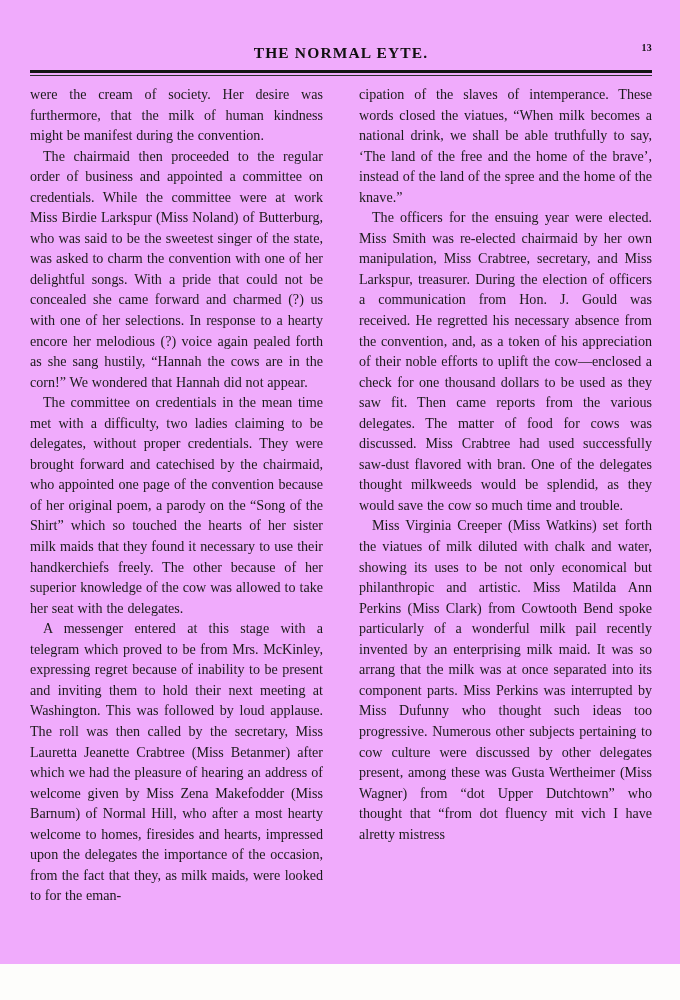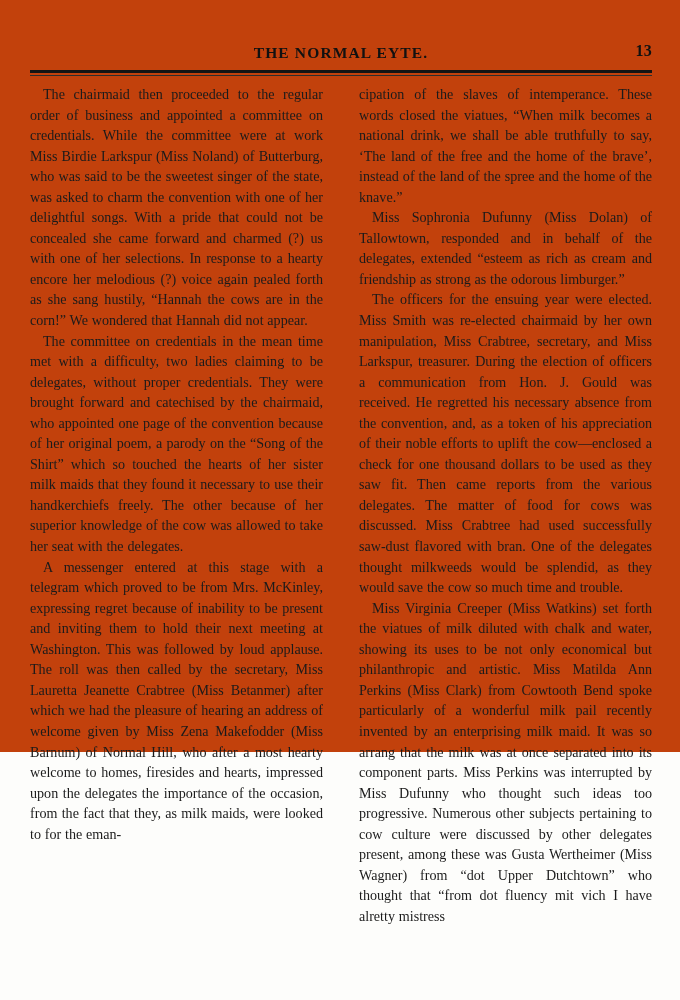--- a/index.html
+++ b/index.html
@@ -15,22 +15,22 @@
     color: #1b1b1b;
     overflow: hidden;
     position: relative;
   }
 
   .page {
     position: absolute;
     left: 0;
     top: 0;
     width: 680px;
-    height: 752px;
-    background: #c2410c;
+    height: 964px;
+    background: #f0abfc;
   }
 
   
   .masthead {
     position: absolute;
     left: 30px;
     top: 44px;
     width: 622px;
     height: 22px;
   }
@@ -43,21 +43,21 @@
     font-size: 15.5px;
     font-weight: bold;
     letter-spacing: 1.15px;
     color: #111;
     white-space: nowrap;
   }
   .masthead-folio {
     position: absolute;
     right: 0;
     top: -2px;
-    font-size: 16px;
+    font-size: 10px;
     font-weight: bold;
     color: #111;
     letter-spacing: 0.3px;
   }
 
   
   .rule-wrap {
     position: absolute;
     left: 30px;
     top: 70px;
@@ -123,27 +123,27 @@
   </div>
 
   <div class="rule-wrap">
     <div class="rule-thick"></div>
     <div class="rule-thin"></div>
   </div>
 
   <div class="columns">
 
     <div class="column">
+      <p class="noindent">were the cream of society. Her desire was furthermore, that the milk of human kindness might be manifest during the convention.</p>
       <p>The chairmaid then proceeded to the regular order of business and appointed a committee on credentials. While the committee were at work Miss Birdie Larkspur (Miss Noland) of Butterburg, who was said to be the sweetest singer of the state, was asked to charm the convention with one of her delightful songs. With a pride that could not be concealed she came forward and charmed (?) us with one of her selections. In response to a hearty encore her melodious (?) voice again pealed forth as she sang hustily, “Hannah the cows are in the corn!” We wondered that Hannah did not appear.</p>
       <p>The committee on credentials in the mean time met with a difficulty, two ladies claiming to be delegates, without proper credentials. They were brought forward and catechised by the chairmaid, who appointed one page of the convention because of her original poem, a parody on the “Song of the Shirt” which so touched the hearts of her sister milk maids that they found it necessary to use their handkerchiefs freely. The other because of her superior knowledge of the cow was allowed to take her seat with the delegates.</p>
       <p>A messenger entered at this stage with a telegram which proved to be from Mrs. McKinley, expressing regret because of inability to be present and inviting them to hold their next meeting at Washington. This was followed by loud applause. The roll was then called by the secretary, Miss Lauretta Jeanette Crabtree (Miss Betanmer) after which we had the pleasure of hearing an address of welcome given by Miss Zena Makefodder (Miss Barnum) of Normal Hill, who after a most hearty welcome to homes, firesides and hearts, impressed upon the delegates the importance of the occasion, from the fact that they, as milk maids, were looked to for the eman-</p>
     </div>
 
     <div class="column">
       <p class="noindent">cipation of the slaves of intemperance. These words closed the viatues, “When milk becomes a national drink, we shall be able truthfully to say, ‘The land of the free and the home of the brave’, instead of the land of the spree and the home of the knave.”</p>
-      <p>Miss Sophronia Dufunny (Miss Dolan) of Tallowtown, responded and in behalf of the delegates, extended “esteem as rich as cream and friendship as strong as the odorous limburger.”</p>
       <p>The officers for the ensuing year were elected. Miss Smith was re-elected chairmaid by her own manipulation, Miss Crabtree, secretary, and Miss Larkspur, treasurer. During the election of officers a communication from Hon. J. Gould was received. He regretted his necessary absence from the convention, and, as a token of his appreciation of their noble efforts to uplift the cow—enclosed a check for one thousand dollars to be used as they saw fit. Then came reports from the various delegates. The matter of food for cows was discussed. Miss Crabtree had used successfully saw-dust flavored with bran. One of the delegates thought milkweeds would be splendid, as they would save the cow so much time and trouble.</p>
       <p>Miss Virginia Creeper (Miss Watkins) set forth the viatues of milk diluted with chalk and water, showing its uses to be not only economical but philanthropic and artistic. Miss Matilda Ann Perkins (Miss Clark) from Cowtooth Bend spoke particularly of a wonderful milk pail recently invented by an enterprising milk maid. It was so arrang that the milk was at once separated into its component parts. Miss Perkins was interrupted by Miss Dufunny who thought such ideas too progressive. Numerous other subjects pertaining to cow culture were discussed by other delegates present, among these was Gusta Wertheimer (Miss Wagner) from “dot Upper Dutchtown” who thought that “from dot fluency mit vich I have alretty mistress</p>
     </div>
 
   </div>
 
 </div>
 
 </body></html>

